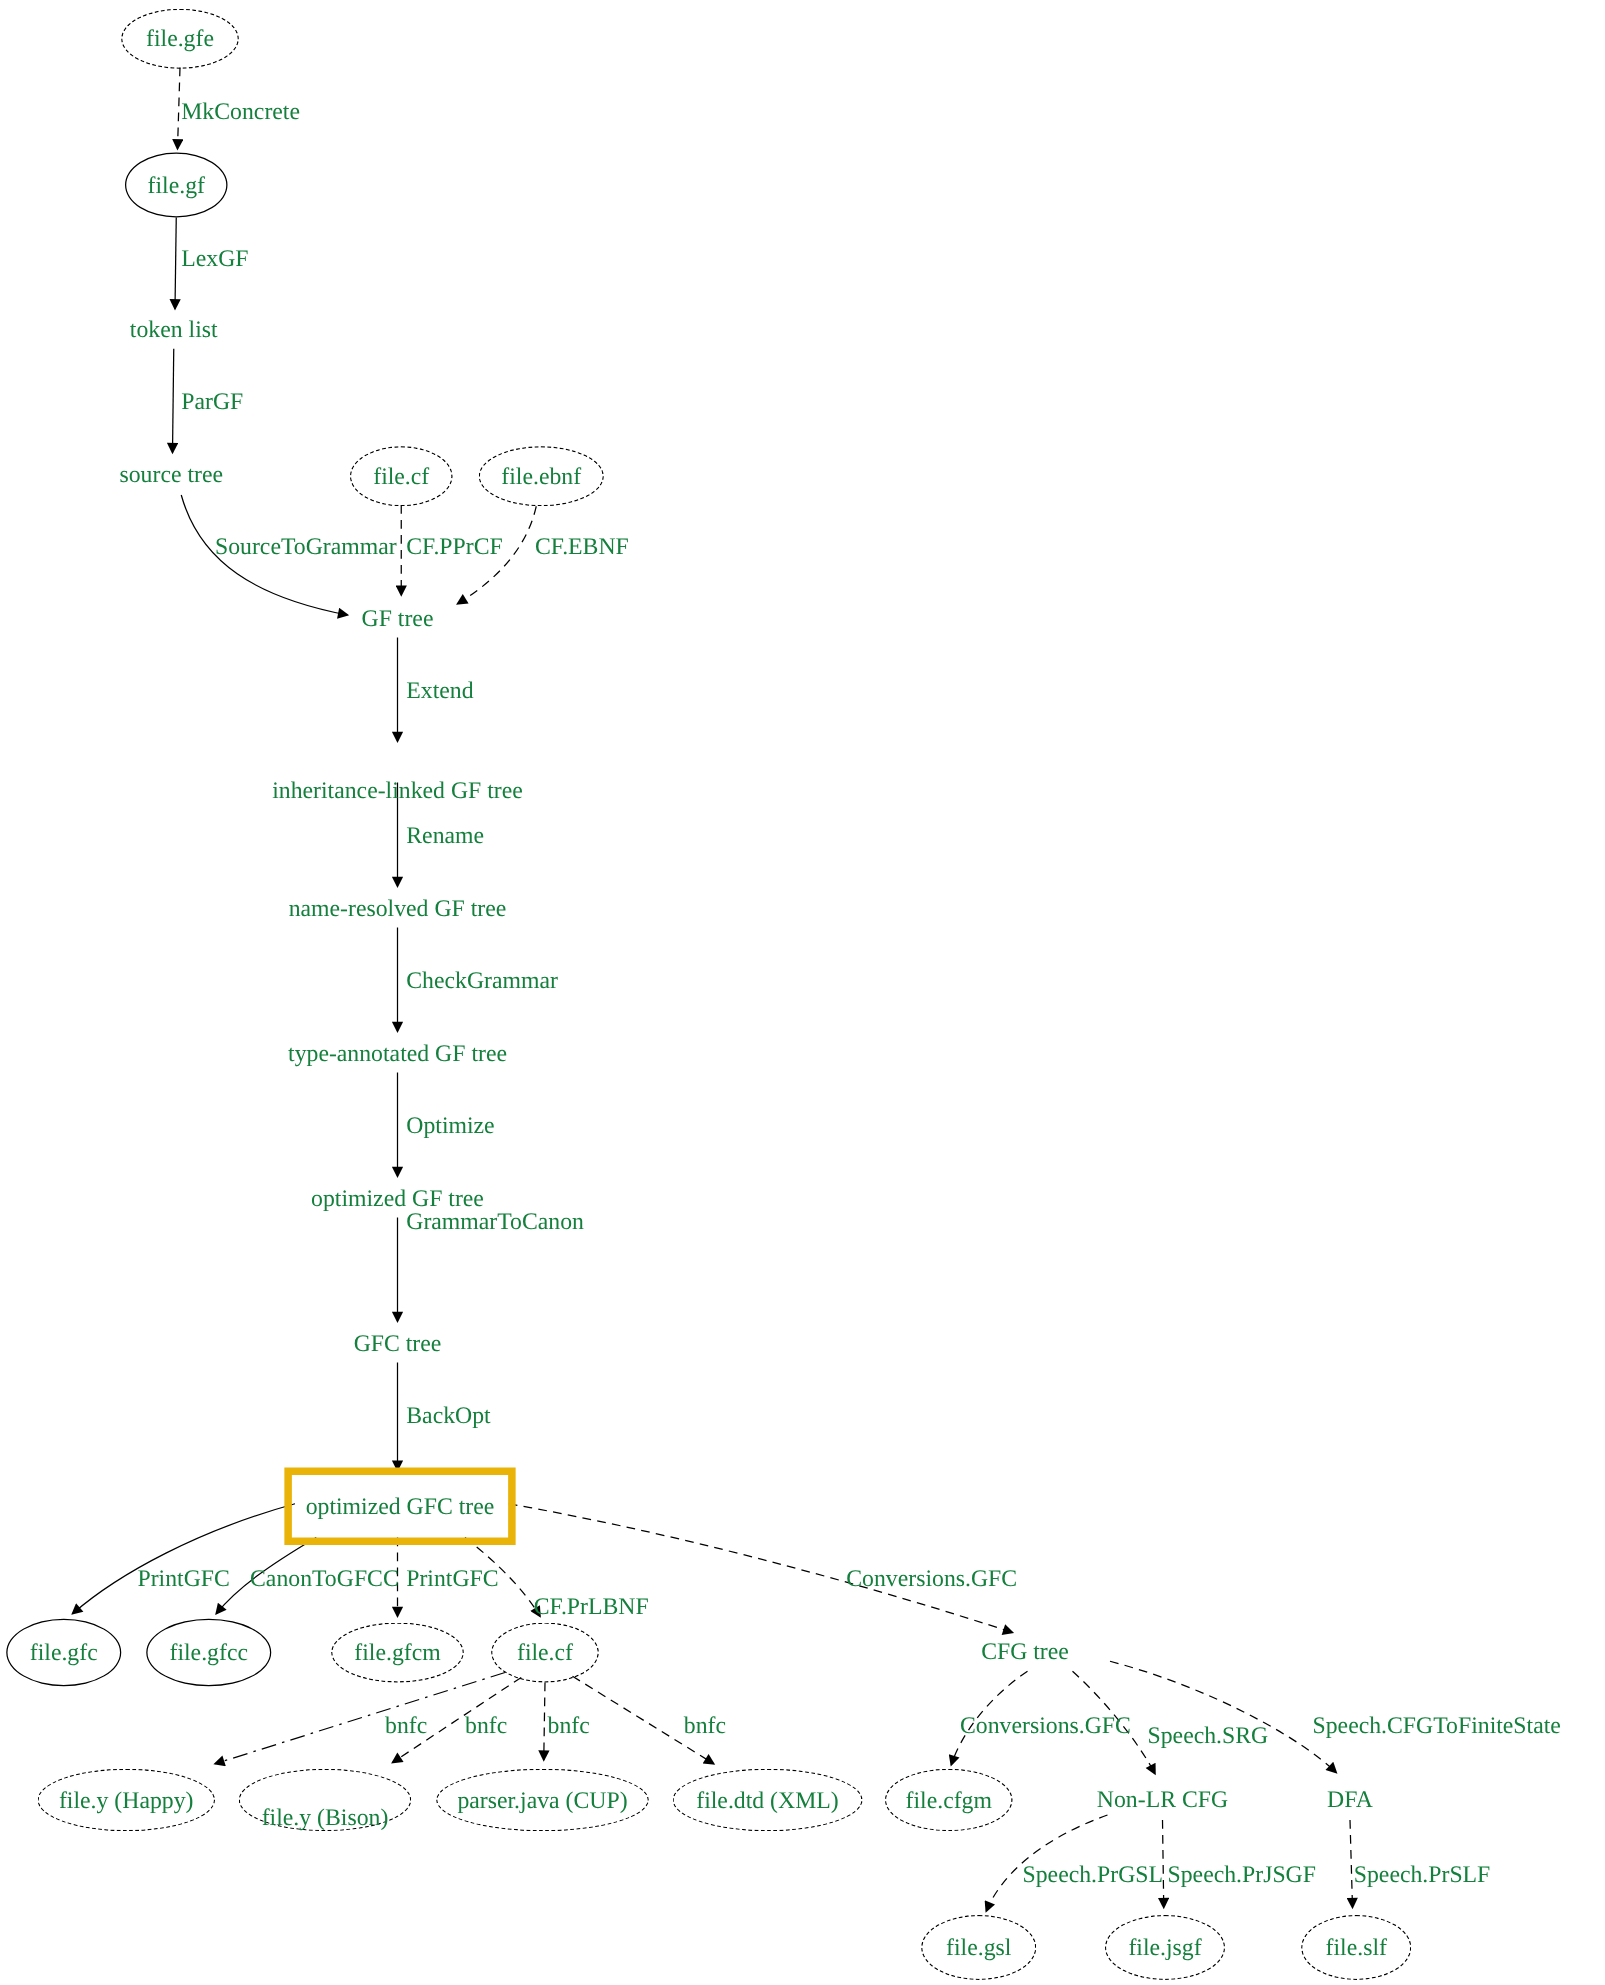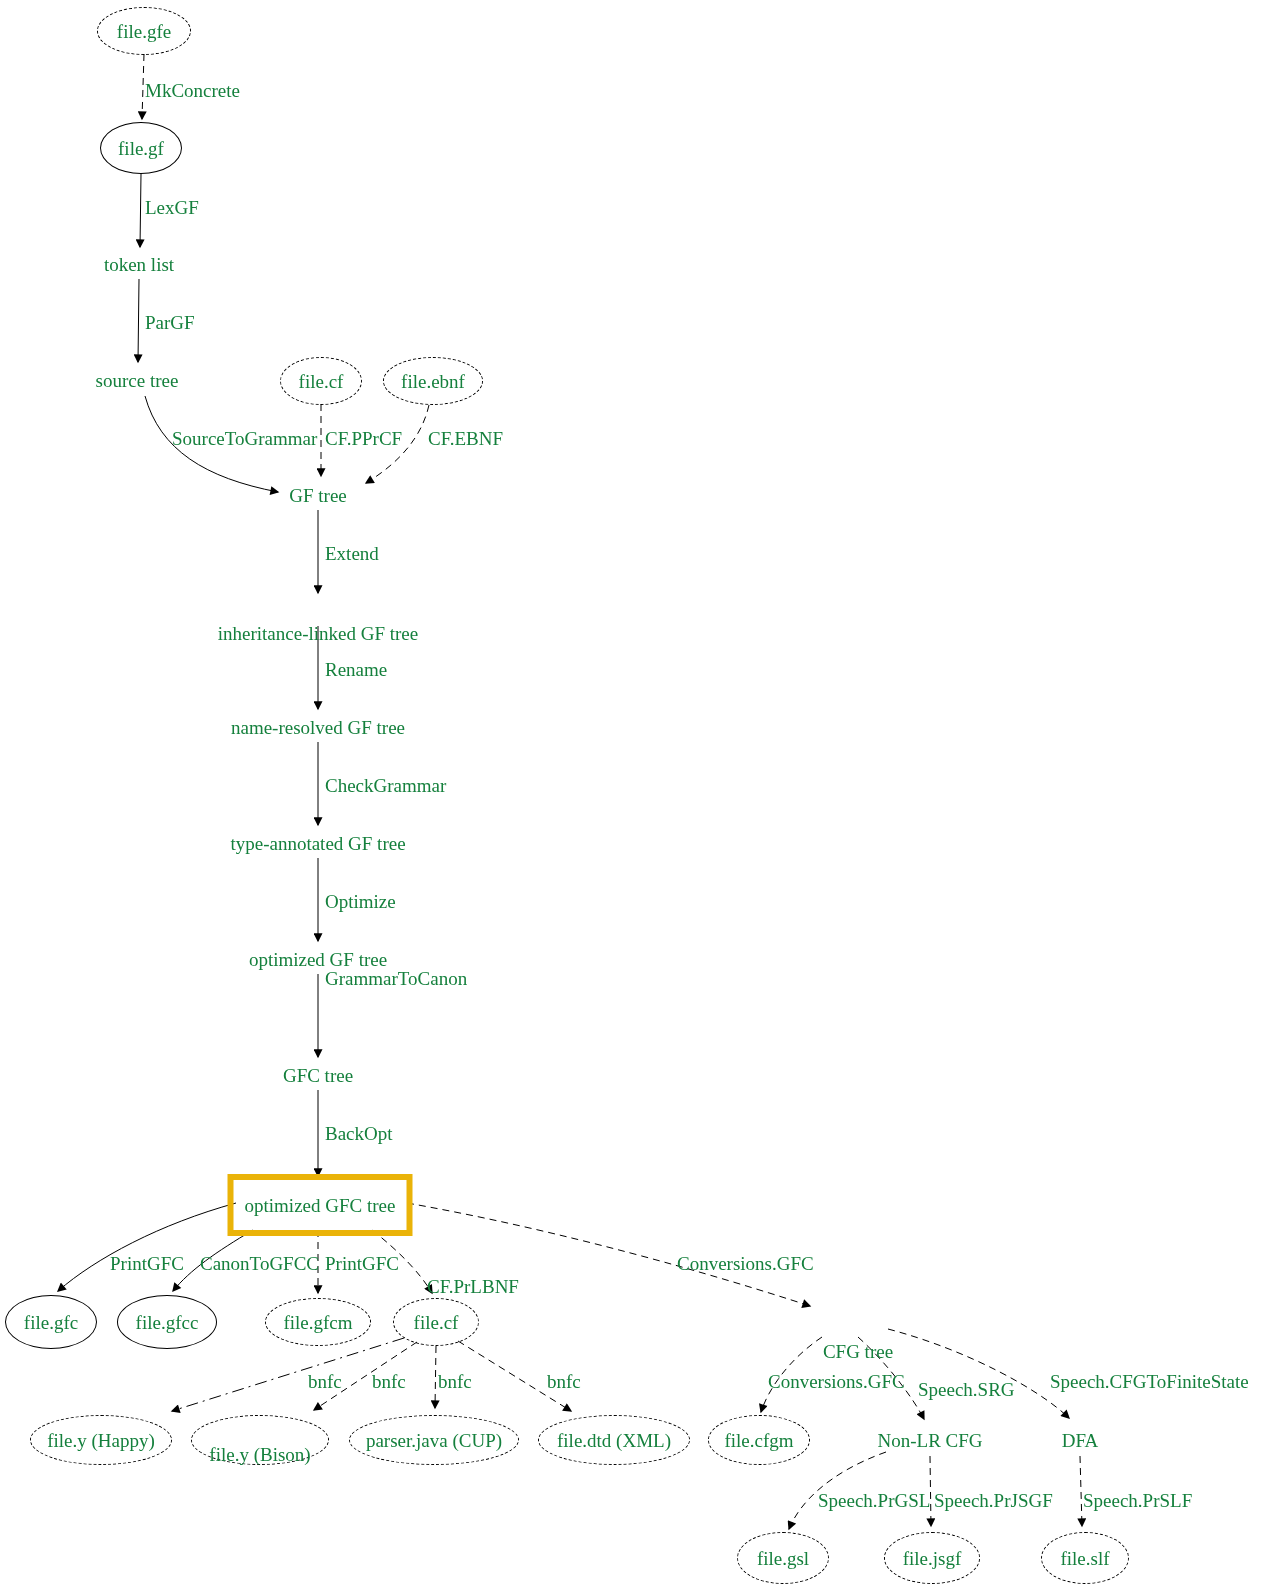--- a/index.html
+++ b/index.html
@@ -115,21 +115,21 @@
     </div>
   <div class="node ellipse" style="left:167px;top:1322px;width:98px;height:52px;">
       <span>file.gfcc</span>
     </div>
   <div class="node ellipse dashed" style="left:318px;top:1322px;width:104px;height:46px;">
       <span>file.gfcm</span>
     </div>
   <div class="node ellipse dashed" style="left:436px;top:1322px;width:84px;height:46px;">
       <span>file.cf</span>
     </div>
-  <div class="node" style="left:858px;top:1322px;margin-top:29px;">
+  <div class="node" style="left:820px;top:1322px;">
       <span>CFG tree</span>
     </div>
   <div class="node ellipse dashed" style="left:101px;top:1440px;width:140px;height:48px;">
       <span>file.y (Happy)</span>
     </div>
   <div class="node ellipse dashed" style="left:260px;top:1440px;width:136px;height:48px;align-items:flex-end;">
       <span>file.y (Bison)</span>
     </div>
   <div class="node ellipse dashed" style="left:434px;top:1440px;width:168px;height:48px;">
       <span>parser.java (CUP)</span>

